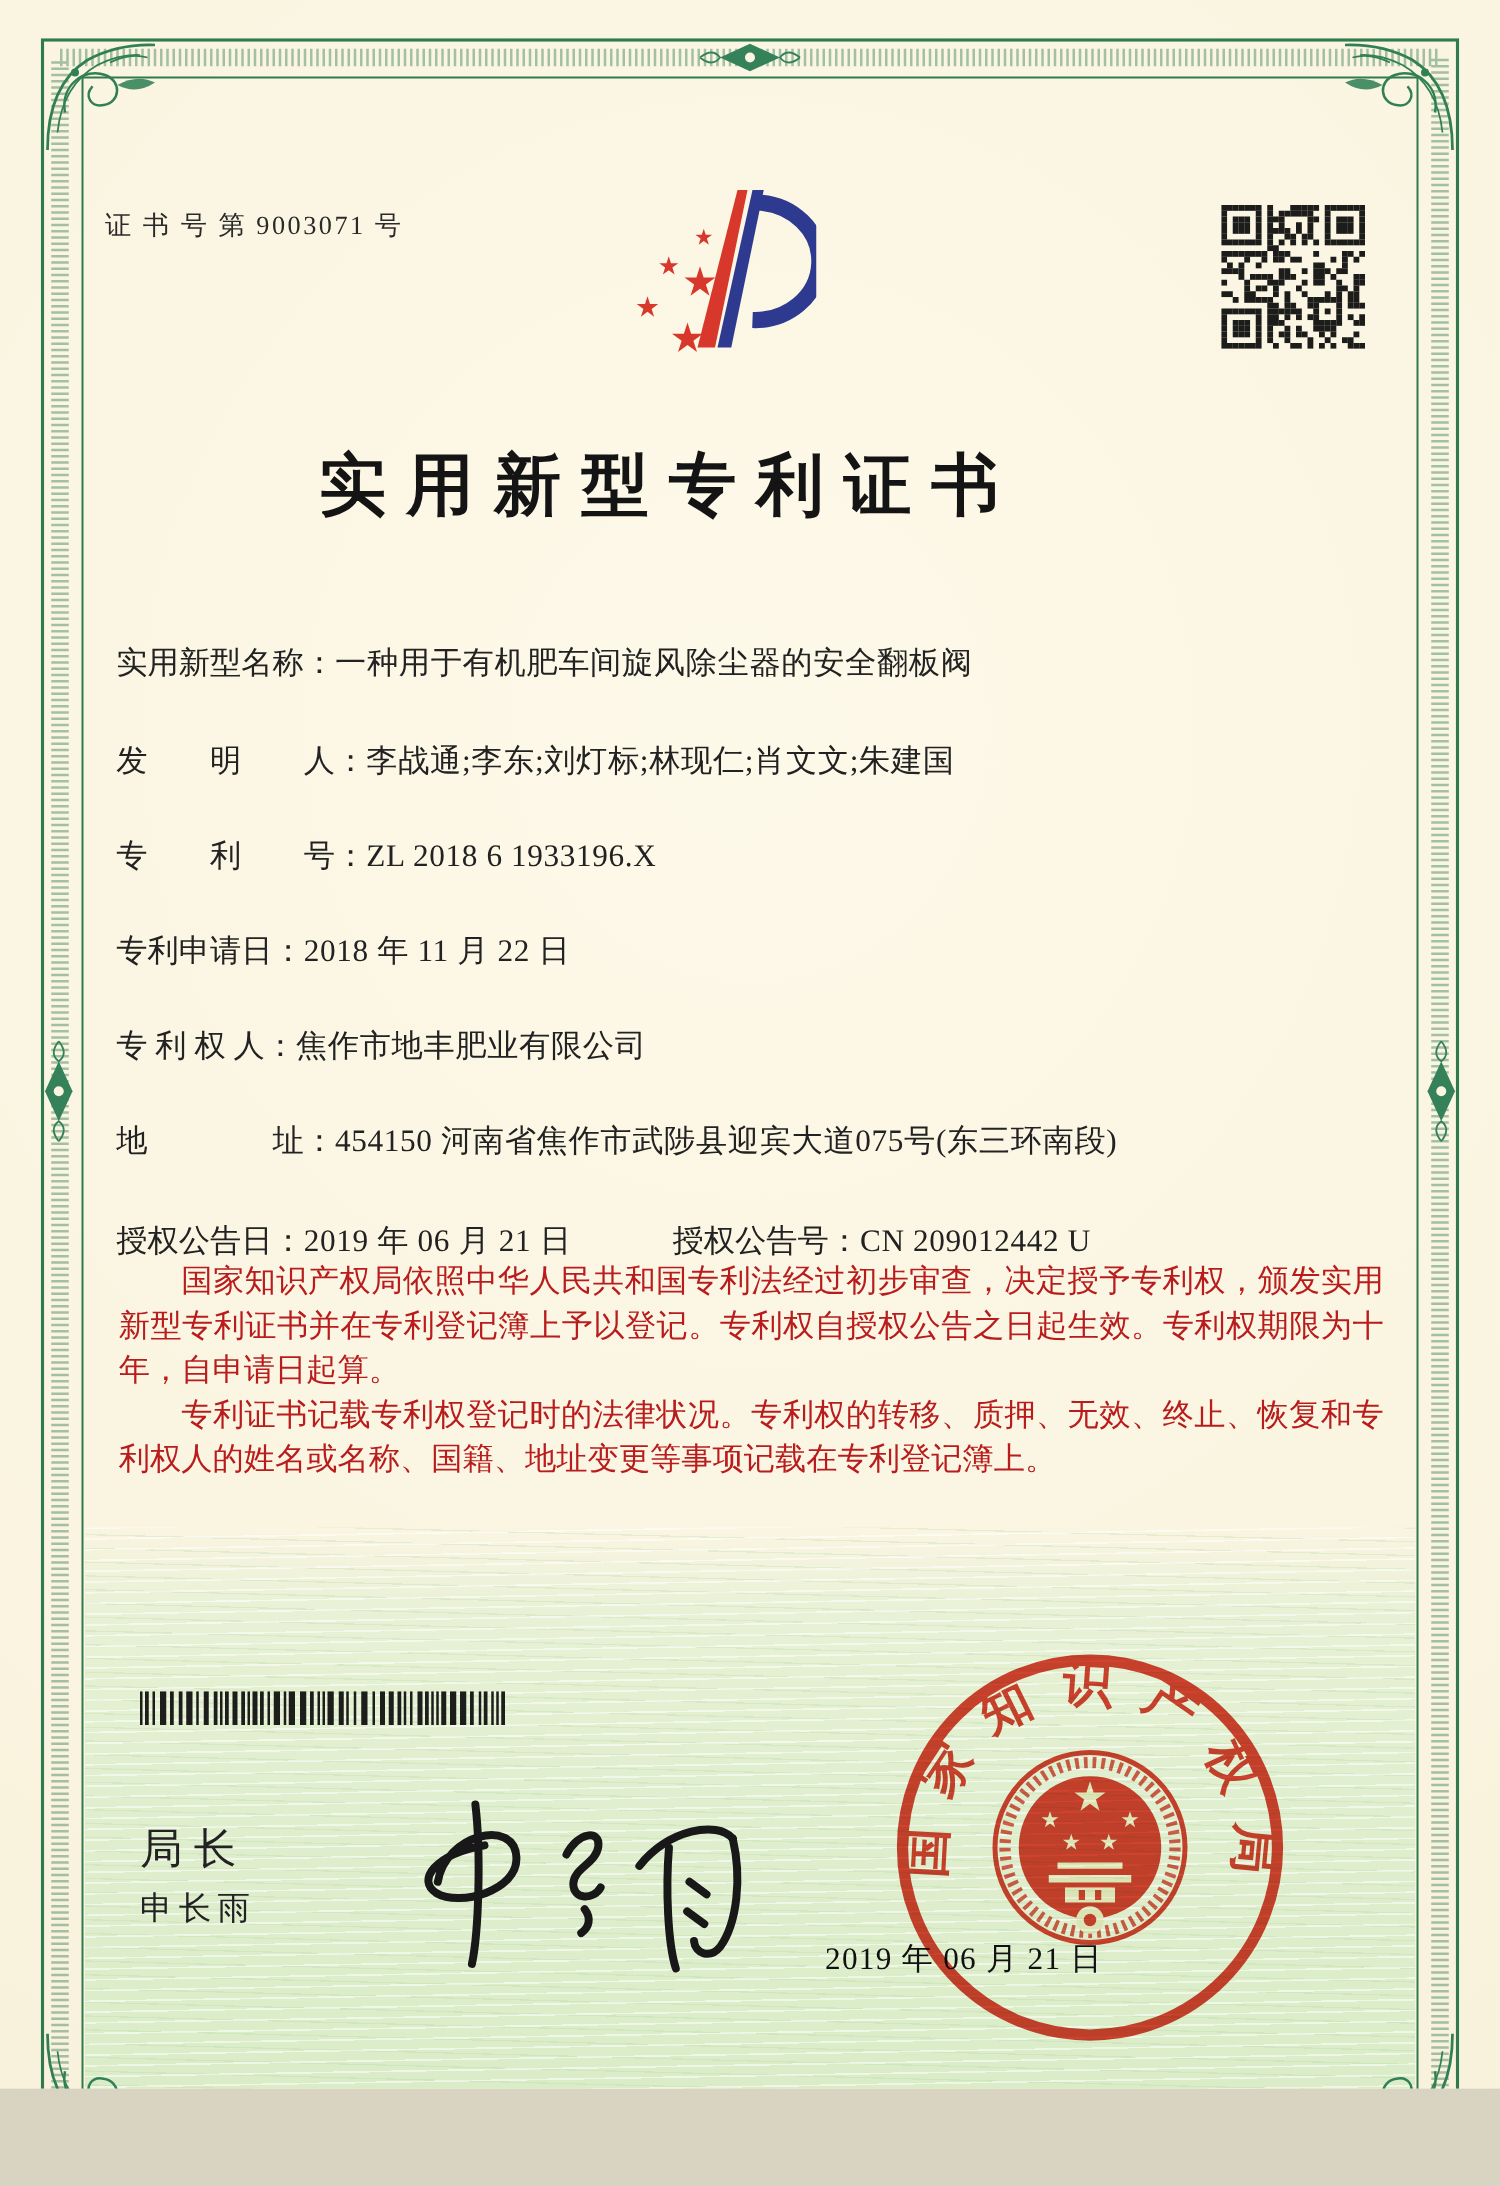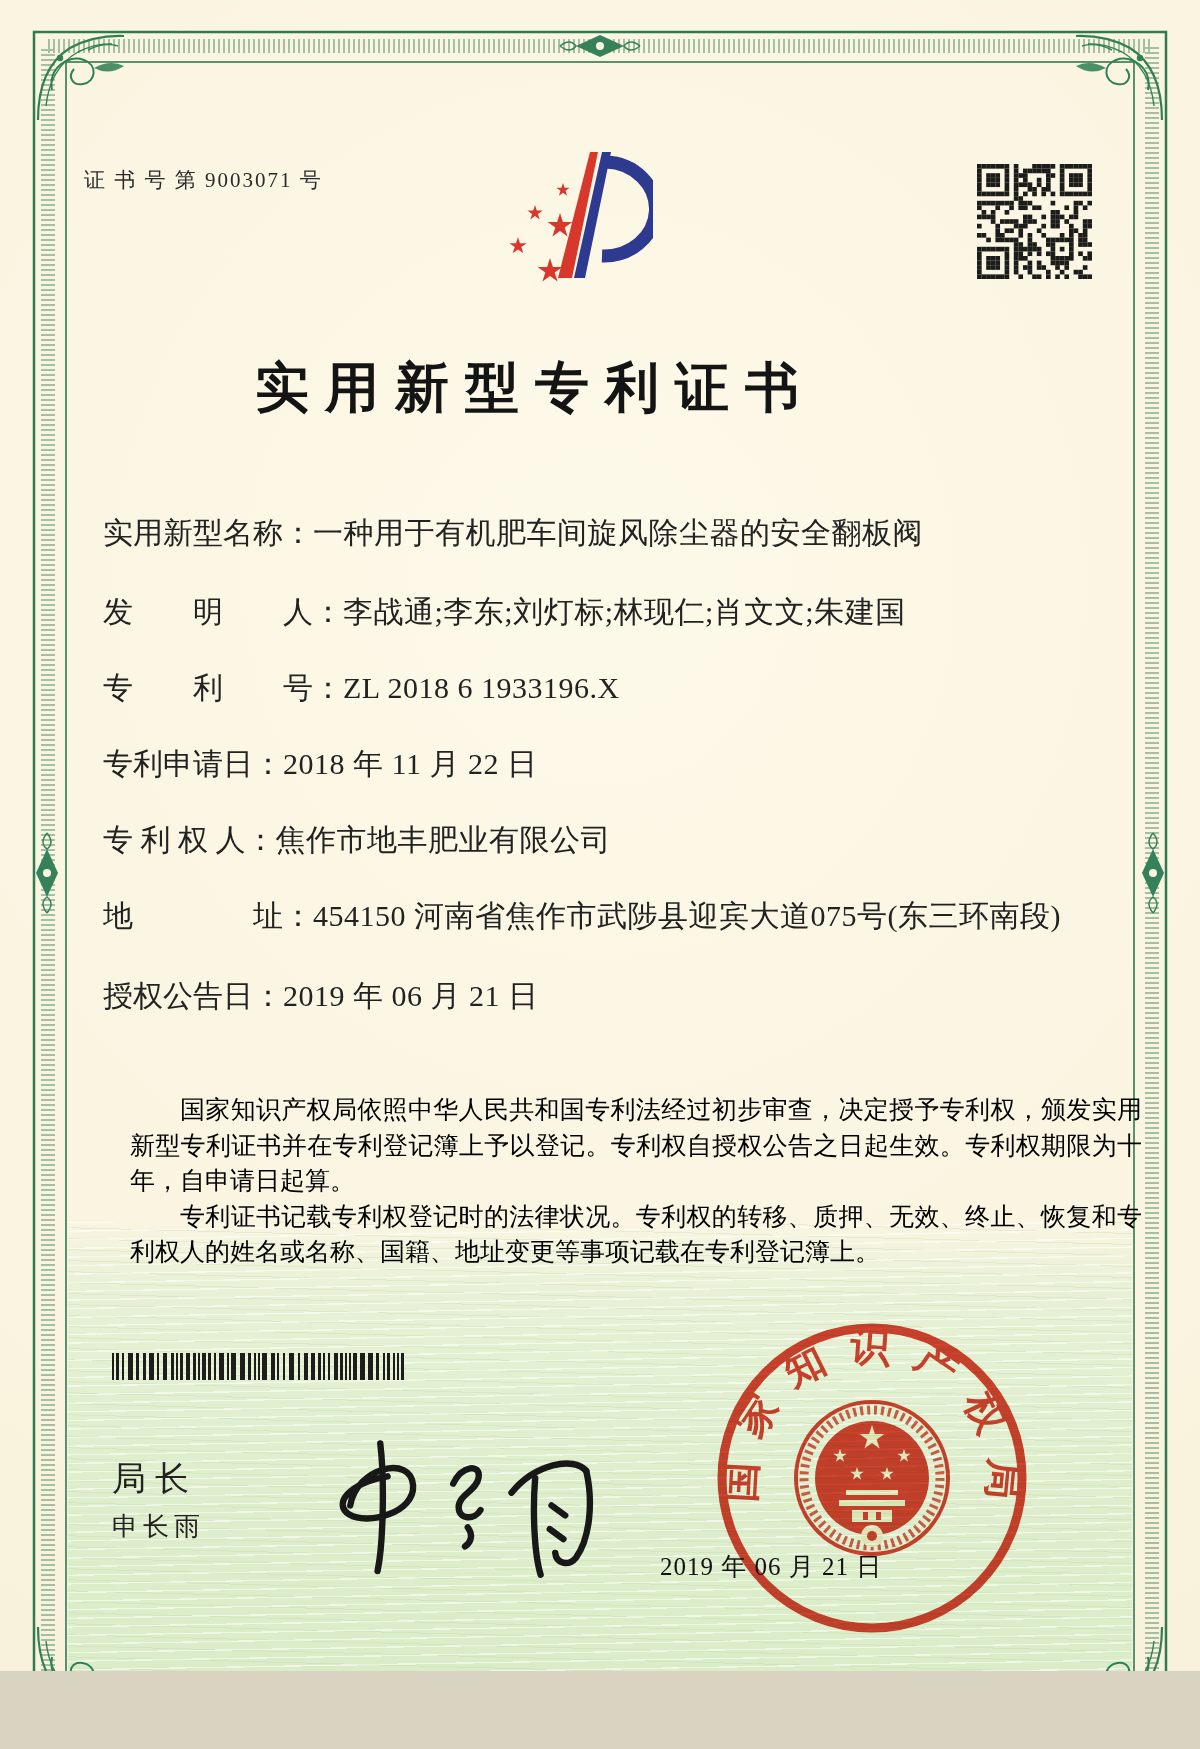--- a/index.html
+++ b/index.html
@@ -18,25 +18,25 @@
       repeating-linear-gradient(179deg, rgba(255,255,255,.55) 0 1.3px, rgba(255,255,255,0) 1.3px 8.6px),
       repeating-linear-gradient(181.5deg, rgba(170,205,150,.22) 0 1px, rgba(170,205,150,0) 1px 11px),
       linear-gradient(180deg, rgba(223,239,208,0) 0%, rgba(223,239,208,.65) 14%, #e0efcf 42%, #daecc7 100%);
   }
   svg.frame{position:absolute;left:0;top:0;z-index:2;}
   .cert-no{position:absolute;left:84px;top:166px;font-size:21px;letter-spacing:2px;color:#2a2a2a;z-index:3;}
   svg.logo{position:absolute;left:498px;top:136px;z-index:3;}
   svg.qr{position:absolute;left:977px;top:164px;z-index:3;}
   .title{position:absolute;left:0;top:352px;width:1070px;margin:0;text-align:center;
     font-size:54px;font-weight:bold;letter-spacing:16px;color:#141414;z-index:3;}
-  .frow{position:absolute;left:103px;width:1012px;font-size:30px;white-space:nowrap;z-index:3;color:#222;}
+  .frow{position:absolute;left:93px;width:1012px;font-size:25px;white-space:nowrap;z-index:3;color:#222;}
   .fvalue{letter-spacing:.5px;}
   .grant-pair2{position:absolute;left:445px;top:0;}
-  .paras{position:absolute;left:95px;top:1092px;width:1012px;font-size:25px;line-height:35.5px;
-    text-align:justify;z-index:3;color:#000000;margin-left:35px;}
+  .paras{position:absolute;left:95px;top:1008px;width:1012px;font-size:25px;line-height:35.5px;
+    text-align:justify;z-index:3;color:#b91c1c;}
   .paras p{margin:0;text-indent:2em;}
   svg.barcode{position:absolute;left:112px;top:1353px;z-index:3;}
   .officer-title{position:absolute;left:112px;top:1456px;font-size:34px;letter-spacing:9px;z-index:3;color:#222;}
   .officer-name{position:absolute;left:112px;top:1509px;font-size:26px;letter-spacing:5px;z-index:3;color:#222;}
   svg.signature{position:absolute;left:300px;top:1418px;z-index:3;}
   svg.seal{position:absolute;left:712px;top:1318px;z-index:5;mix-blend-mode:multiply;opacity:.95;}
   .seal-date{position:absolute;left:660px;top:1550px;font-size:25px;letter-spacing:1px;z-index:4;color:#111;}
   .page-num{position:absolute;left:0;top:1644px;width:1066px;text-align:center;font-size:17px;
     letter-spacing:2px;color:#2b2b2b;z-index:4;}
   .back-note{position:absolute;left:0;top:1716px;width:976px;text-align:center;font-size:19px;
@@ -424,20 +424,23 @@
   </div>
   <div class="frow" style="top:820px">
     <span class="flabel">专 利 权 人：</span><span class="fvalue">焦作市地丰肥业有限公司</span>
   </div>
   <div class="frow" style="top:896px">
     <span class="flabel">地　　　　址：</span><span class="fvalue">454150  河南省焦作市武陟县迎宾大道075号(东三环南段)</span>
   </div>
 
   <div class="frow" style="top:976px">
     <span class="flabel">授权公告日：</span><span class="fvalue">2019 年 06 月 21 日</span>
+    <span class="grant-pair2">
+      <span class="flabel">授权公告号：</span><span class="fvalue">CN 209012442 U</span>
+    </span>
   </div>
 
   <div class="paras">
     <p>国家知识产权局依照中华人民共和国专利法经过初步审查，决定授予专利权，颁发实用新型专利证书并在专利登记簿上予以登记。专利权自授权公告之日起生效。专利权期限为十年，自申请日起算。</p>
     <p>专利证书记载专利权登记时的法律状况。专利权的转移、质押、无效、终止、恢复和专利权人的姓名或名称、国籍、地址变更等事项记载在专利登记簿上。</p>
   </div>
 
   <svg class="barcode" width="300" height="27" viewBox="0 0 300 27">
     <g id="barcodeBars" fill="#1d1d1b">
         <rect x="0" y="0" width="2" height="27"></rect>

